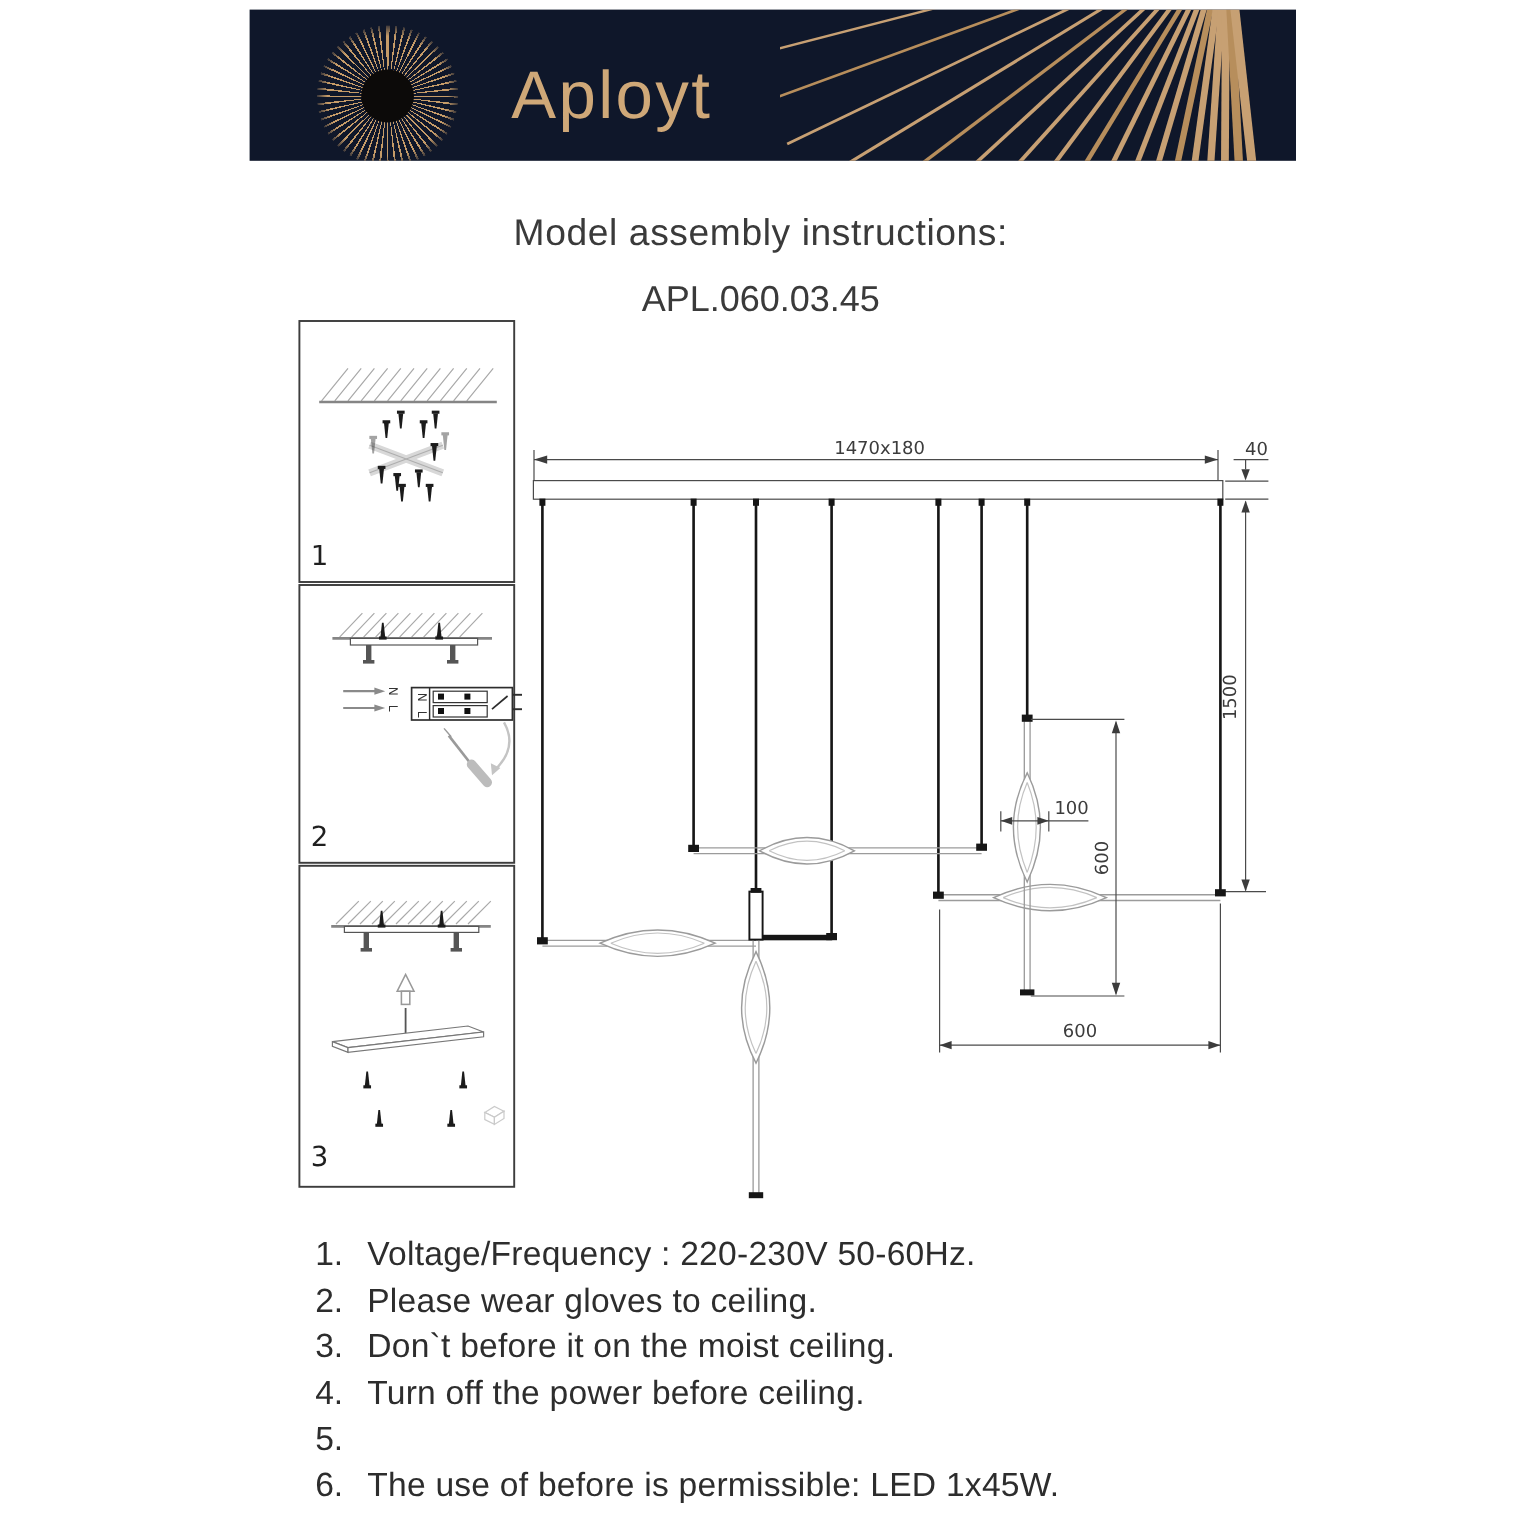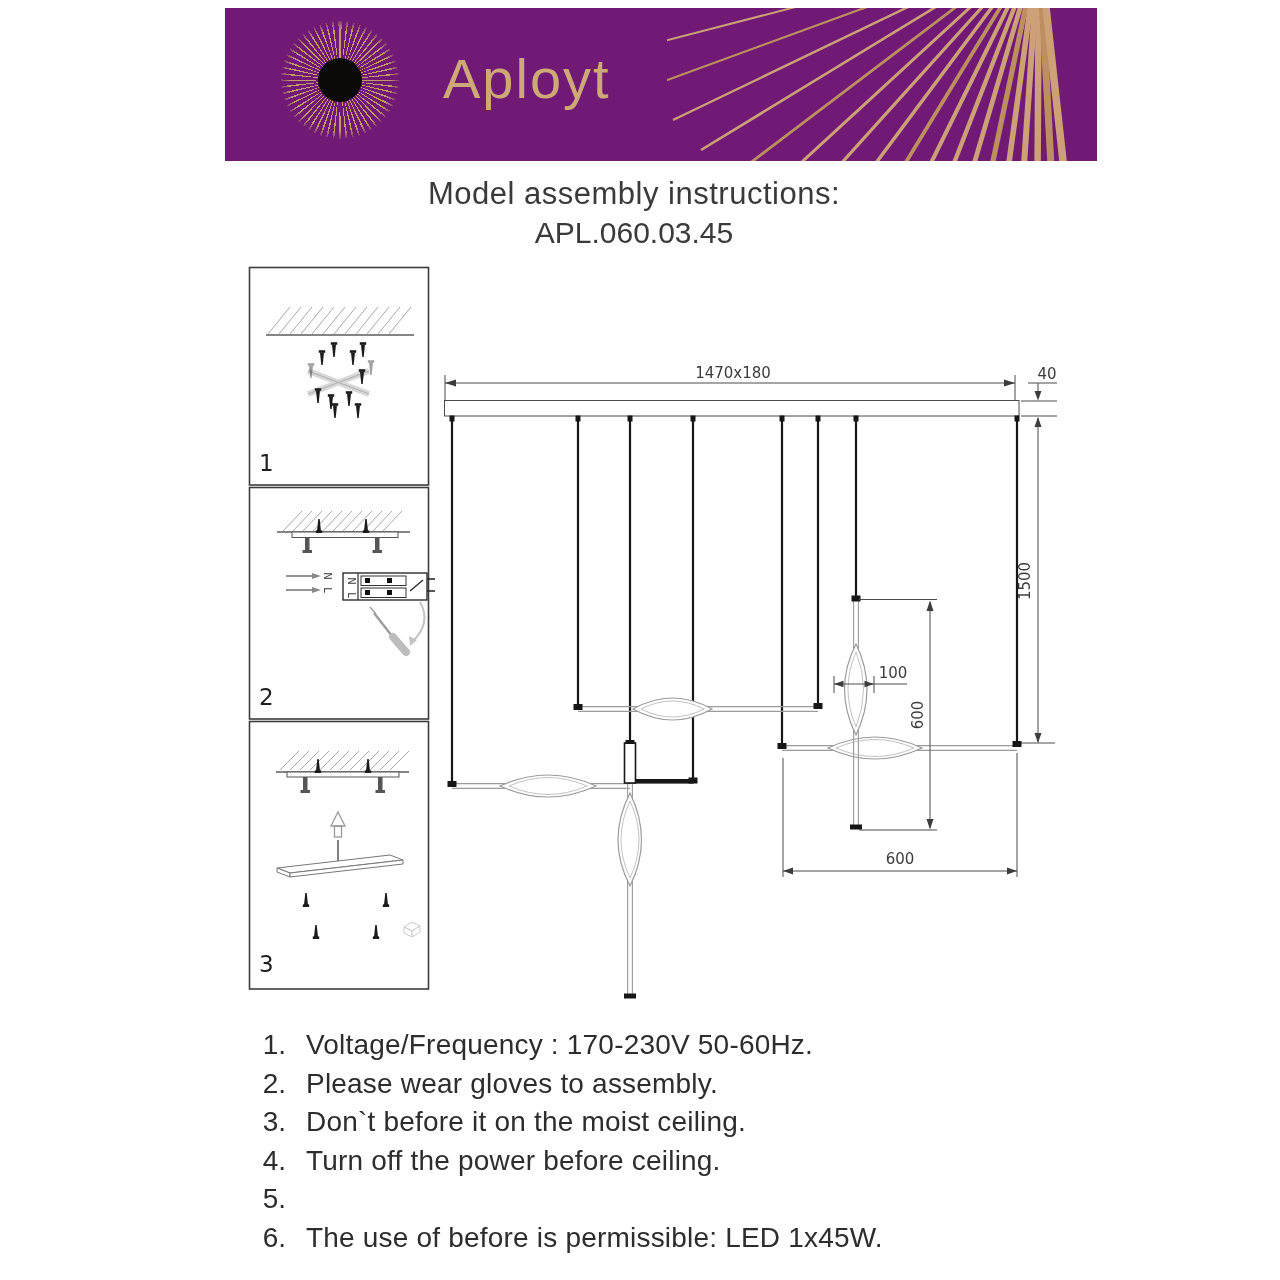--- a/index.html
+++ b/index.html
@@ -1,33 +1,33 @@
 <!DOCTYPE html>
 <html><head>
 <meta charset="utf-8">
 <style>
   html,body{margin:0;padding:0}
   body{width:1280px;height:1280px;background:#ffffff;position:relative;overflow:hidden;
        font-family:"Liberation Sans",sans-serif}
 
   
-  .banner{position:absolute;left:225px;top:8px;width:872px;height:153px;background:#701a75;overflow:hidden}
+  .banner{position:absolute;left:208px;top:8px;width:872px;height:126px;background:#0f172a;overflow:hidden}
   .star{position:absolute;left:56px;top:13px;width:118px;height:118px;border-radius:50%;
         background:repeating-conic-gradient(#c59b68 0deg 1.7deg, rgba(12,10,9,0) 1.7deg 6.4deg);
         -webkit-mask:radial-gradient(circle,#000 60%,transparent 74%);
         mask:radial-gradient(circle,#000 60%,transparent 74%)}
   .hole{position:absolute;left:50%;top:50%;width:44px;height:44px;margin:-22px 0 0 -22px;
         background:#0c0a09;border-radius:50%}
   .brand{position:absolute;left:218px;top:38px;font-size:56px;font-weight:400;color:#cfa878;letter-spacing:2px}
   .rays{position:absolute;right:0;top:0}
 
   
   .title{position:absolute;left:0;top:176px;width:1268px;text-align:center;color:#3a3a3a}
   .title .h{font-size:31px;font-weight:500;letter-spacing:.5px}
-  .title .m{font-size:30px;font-weight:500;margin-top:4px}
+  .title .m{font-size:30px;font-weight:500;margin-top:21px}
 
   
   .steps-svg{position:absolute;left:245px;top:263px}
   .drawing-svg{position:absolute;left:440px;top:350px}
 
   
   .dl{stroke:#4a4a4a;stroke-width:1;fill:none}
   .ar{fill:#3c3c3c;stroke:none}
   .wire{stroke:#161616;stroke-width:2.2;fill:none}
   .tube{stroke:#9b9b9b;stroke-width:1.1;fill:none}
@@ -343,25 +343,25 @@
     <line class="dl" x1="783" y1="871" x2="1017" y2="871"></line>
     <polygon class="ar" points="783,871 793,867.6 793,874.4"></polygon>
     <polygon class="ar" points="1017,871 1007,867.6 1007,874.4"></polygon>
     <text class="dtxt" x="900" y="864" text-anchor="middle">600</text>
   </g>
 </svg>
 
 <div class="list">
   <div class="row">
     <span class="n">1.</span>
-    <span class="t">Voltage/Frequency : 170-230V 50-60Hz.</span>
+    <span class="t">Voltage/Frequency : 220-230V 50-60Hz.</span>
   </div>
   <div class="row">
     <span class="n">2.</span>
-    <span class="t">Please wear gloves to assembly.</span>
+    <span class="t">Please wear gloves to ceiling.</span>
   </div>
   <div class="row">
     <span class="n">3.</span>
     <span class="t">Don`t before it on the moist ceiling.</span>
   </div>
   <div class="row">
     <span class="n">4.</span>
     <span class="t">Turn off the power before ceiling.</span>
   </div>
   <div class="row">

